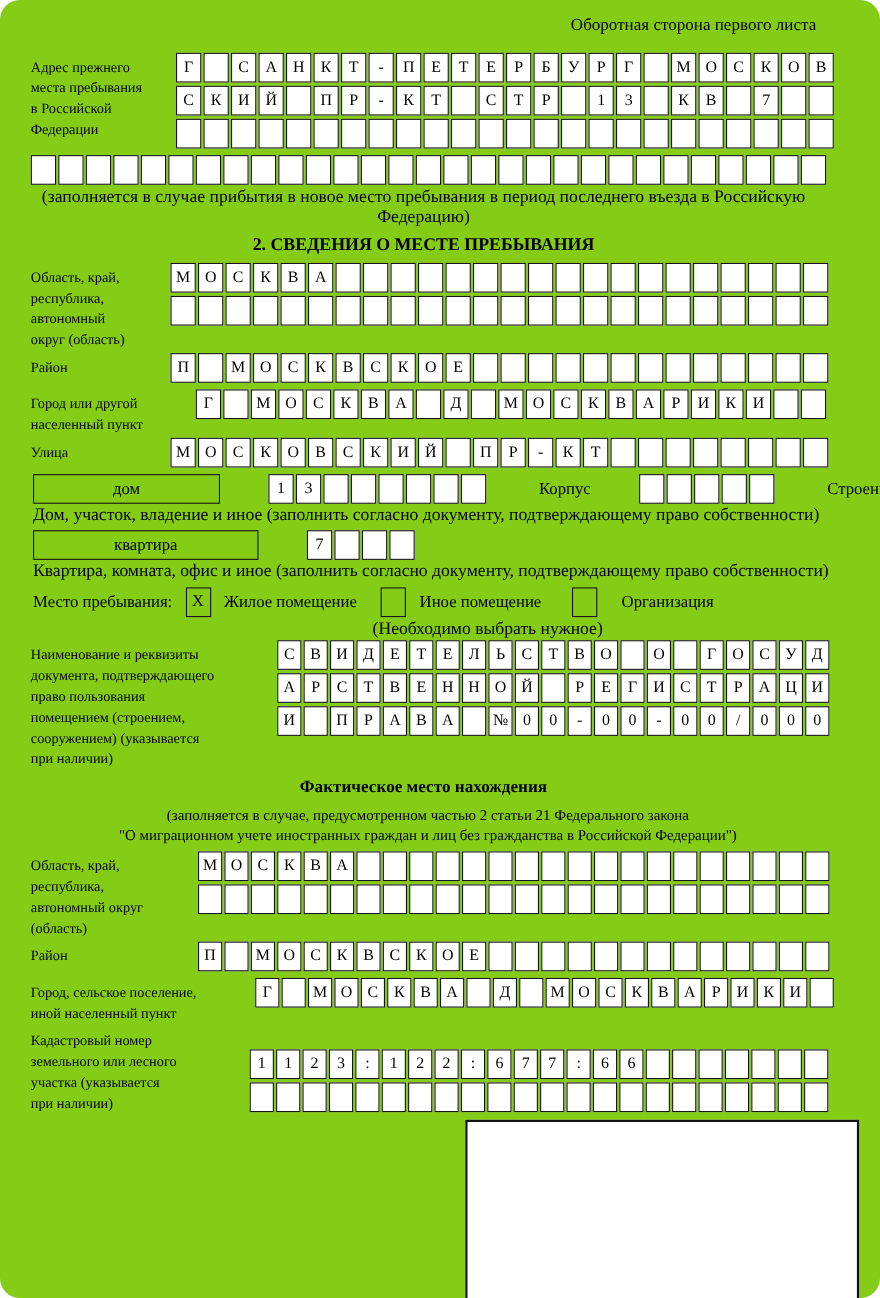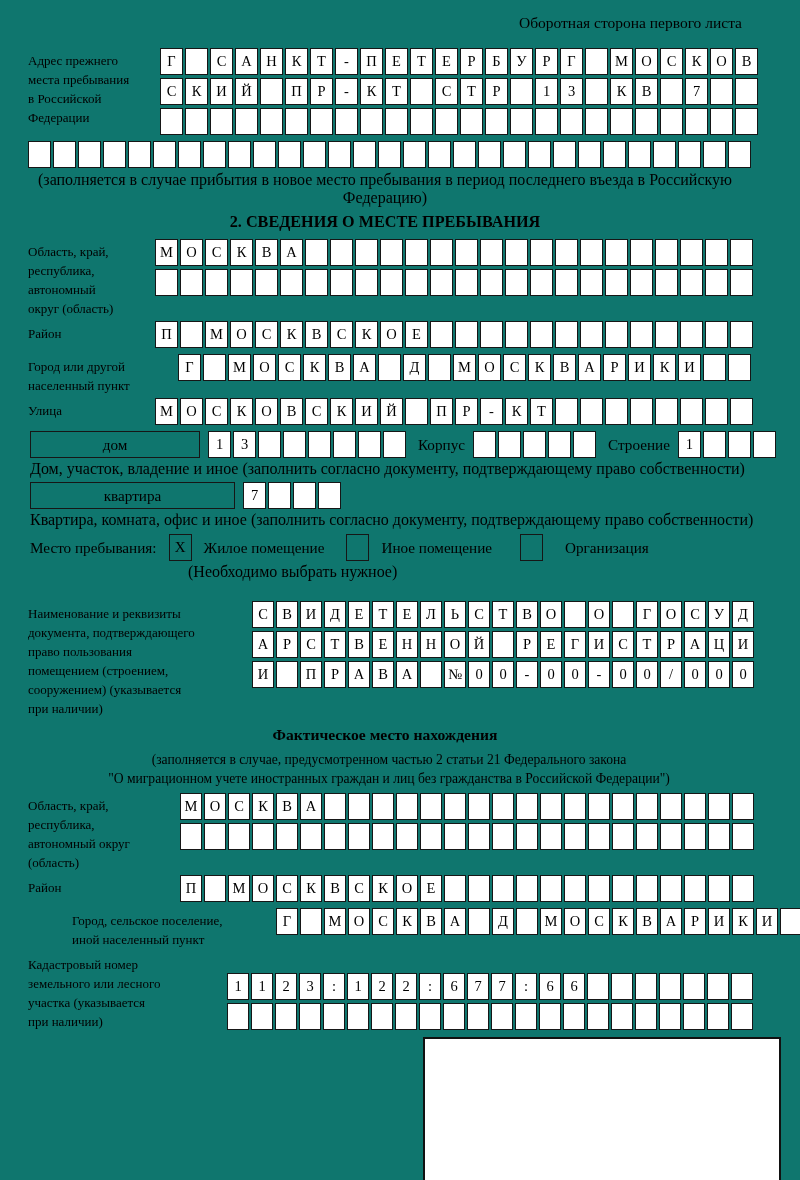--- a/index.html
+++ b/index.html
@@ -1,56 +1,57 @@
 <!DOCTYPE html>
 <html lang="ru"><head>
 <meta charset="utf-8">
 <title>Form</title>
 <style>
   html,body { margin:0; padding:0; background:#ffffff; }
   .page {
     position:relative; width:800px; height:1180px; box-sizing:border-box;
-    padding:14px 0 0 28px; overflow:hidden; background:#0f766e; color:#000;
+    padding:14px 0 0 28px; overflow:hidden; background:#84cc16; color:#000;
     font-family:"Liberation Serif","DejaVu Serif",serif;
+    border-radius:18px;
   }
   .corner { text-align:right; margin-right:58px; font-size:15.5px; margin-bottom:16px; }
 
   .field { display:flex; margin-bottom:3px; }
   .flabel { font-size:13px; line-height:19px; padding-top:3px; flex:none; }
   .w132 { width:132px; } .w127 { width:127px; } .w150 { width:150px; }
-  .w224 { width:224px; } .w152 { width:152px; } .w204 { width:204px;margin-left:44px; } .w199 { width:199px; }
+  .w224 { width:224px; } .w152 { width:152px; } .w204 { width:204px; } .w199 { width:199px; }
 
   .cells { display:flex; margin-bottom:3px; }
   .cell {
     box-sizing:border-box; flex:none; height:27px; border:1.8px solid #161616;
     margin-right:2px; display:flex; align-items:center; justify-content:center;
     font-size:14.5px; line-height:1; background:#fff;
   }
   .pA .cell { width:23px; }   
   .pB .cell { width:22px; }   
 
   .caption { font-size:16px; }
   .cap-center { text-align:center; margin:1px 58px 6px 0; }
   .cap-left { margin:0 13px 4px 2px; }
 
   .sec-title { font-weight:bold; font-size:16.2px; text-align:center; margin:3px 58px 7px 0; }
 
   .labelbox {
     box-sizing:border-box; height:27px; border:1.8px solid #161616; flex:none;
     display:flex; align-items:center; justify-content:center; font-size:15.2px;
   }
-  .dom-row, .kv-row { display:flex; align-items:center; margin:2px 0 2px 2px; }
+  .dom-row, .kv-row { display:flex; align-items:center; margin:2px 0 2px 2px;gap:36px; }
   .inline-lab { font-size:15.2px; padding:0 8px 0 10px; flex:none; }
 
   .mesto-row { display:flex; align-items:center; margin:5px 0 2px 2px; font-size:15.2px; }
   .chk {
     box-sizing:border-box; width:23px; height:27px; border:1.8px solid #161616; flex:none;
     display:flex; align-items:center; justify-content:center; font-size:15px; margin:0 12px;
   }
-  .choose-note { margin-left:160px; width:360px; text-align:left; margin-top:1px; margin-bottom:20px; }
+  .choose-note { margin-left:160px; width:360px; text-align:right; margin-top:1px; margin-bottom:1px; }
 
   .fact-heading { font-weight:bold; font-size:15.6px; text-align:center; margin:8px 58px 6px 0; }
   .note-lines { text-align:center; font-size:13.6px; line-height:19px; margin:0 50px 5px 0; }
 
   .kad-rows { padding-top:21px; }
 
   .stamp-wrap { margin-left:335px; width:437px; margin-top:4px; }
   .stamp-box { box-sizing:border-box; width:358px; height:176px; border:2px solid #111; margin-left:60px; background:#fff; }
   .stamp-caption { font-size:13.6px; line-height:18.5px; text-align:center; margin-top:5px; }
 </style>

